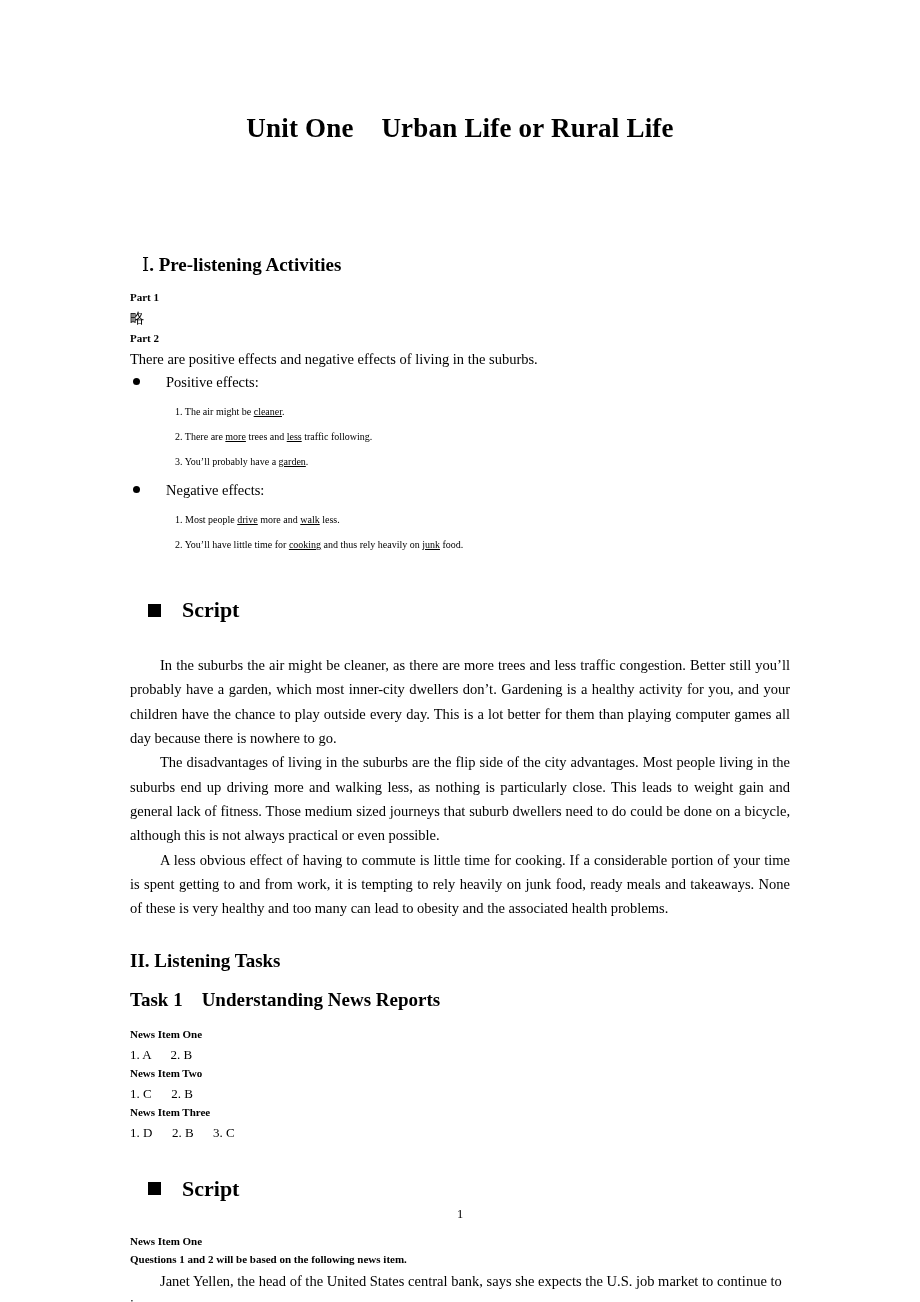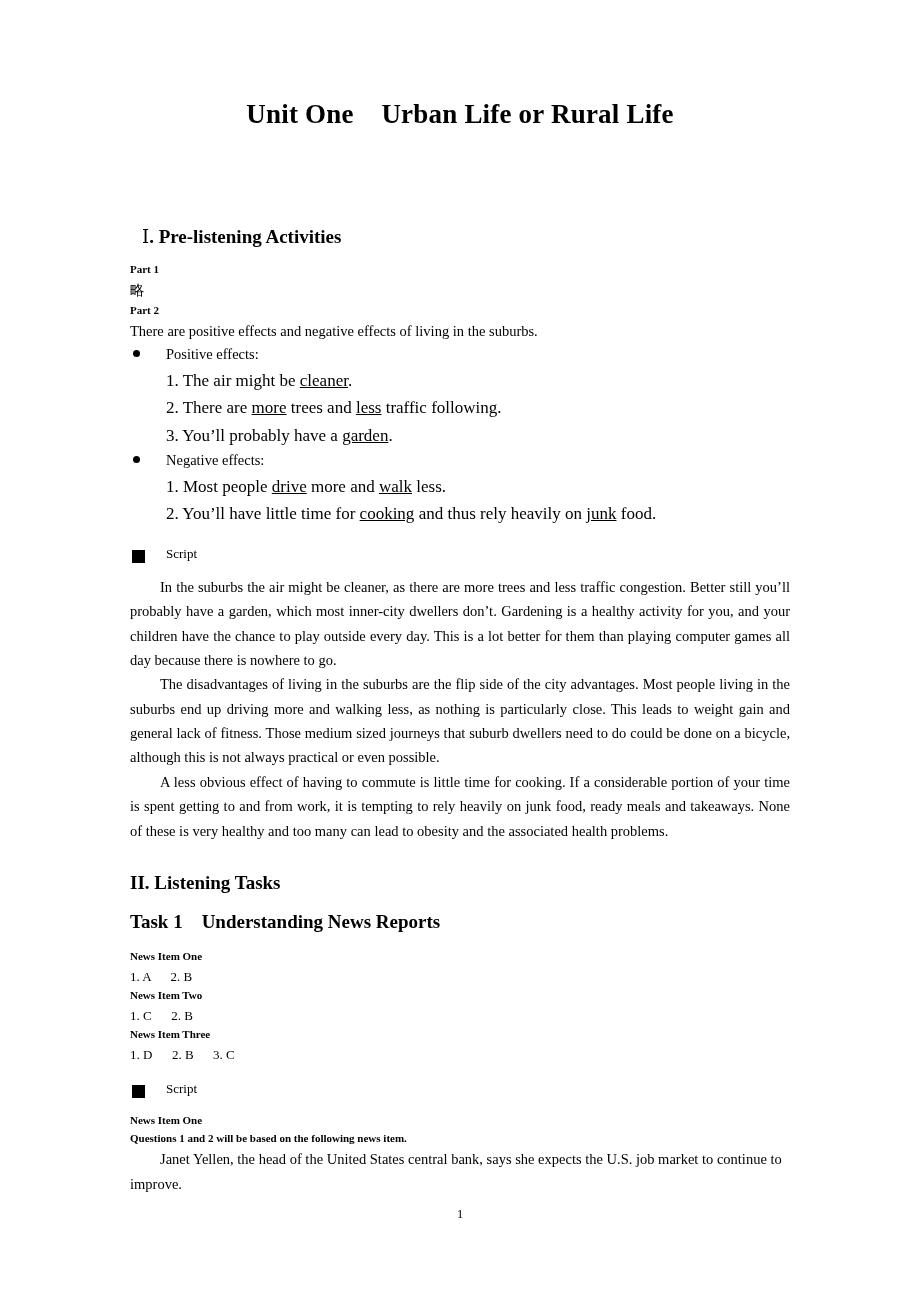--- a/index.html
+++ b/index.html
@@ -31,21 +31,21 @@
     left: 130px;
     top: 0;
     width: 660px;
   }
 
   .doc-title {
     text-align: center;
     font-size: 27px;
     font-weight: bold;
     letter-spacing: 0.2px;
-    margin: 3px;
+    margin: 17px;
     padding-top: 96px;
     line-height: 1.15;
     white-space: pre;
   }
 
   .h1-section {
     font-size: 19px;
     font-weight: bold;
     margin: 12px;
     padding-top: 42px;
@@ -103,31 +103,31 @@
     position: absolute;
     left: 3px;
     top: 0.46em;
     width: 7px;
     height: 7px;
     background: #000;
     border-radius: 50%;
   }
 
   .sub-item {
-    font-size: 17px;
-    line-height: 1.62;
-    margin: 0;
+    font-size: 10px;
+    line-height: 1.62;
+    margin: 9px;
     padding-left: 36px;
   }
 
   
   .script-head {
-    font-size: 13px;
-    font-weight: normal;
-    margin: 0;
+    font-size: 22px;
+    font-weight: bold;
+    margin: 16px;
     line-height: 1.3;
     position: relative;
     padding-left: 36px;
   }
   .script-head .sq {
     position: absolute;
     left: 2px;
     top: 0.33em;
     width: 13px;
     height: 13px;

